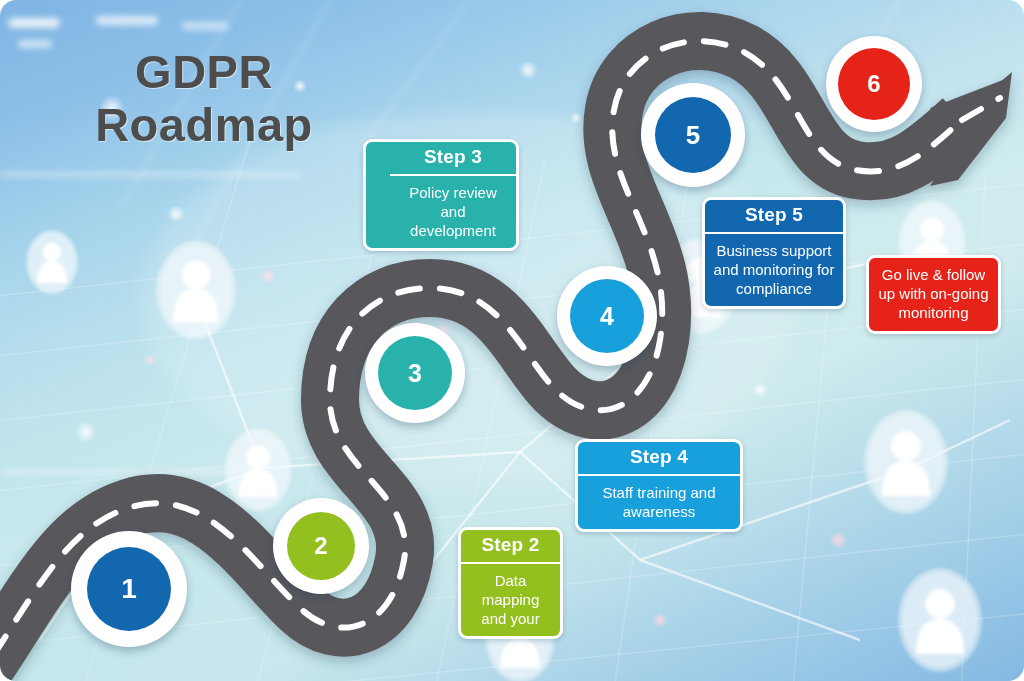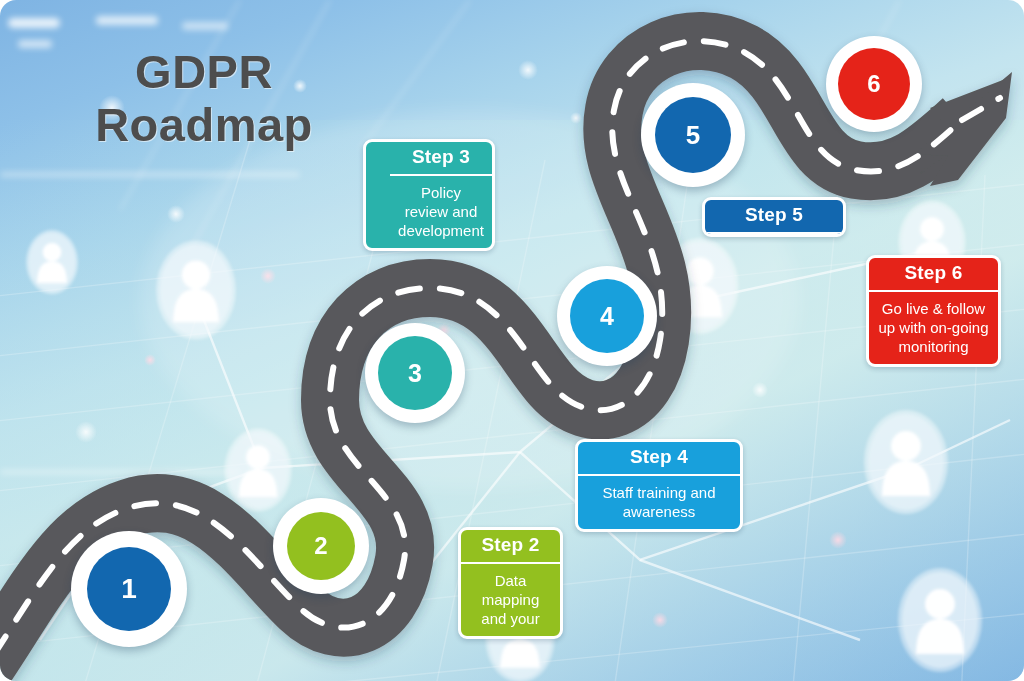--- a/index.html
+++ b/index.html
@@ -269,30 +269,30 @@
       <div class="milestone" style="left: 826px; top: 36px; width: 96px; height: 96px;">
         <div class="disc" style="width: 72px; height: 72px; background: rgb(229, 35, 25); font-size: 24px;">6</div>
       </div>
     </div>
 
   <div id="cards" class="layer">
       <div class="step-card" style="left: 458px; top: 527px; width: 105px; background: rgb(147, 192, 31);">
         <div class="step-head">Step 2</div>
         <div class="step-body">Data mapping and your</div>
       </div>
-      <div class="step-card" style="left: 363px; top: 139px; width: 132px; background: rgb(41, 178, 171); padding-left: 24px;">
+      <div class="step-card" style="left: 363px; top: 139px; width: 156px; background: rgb(41, 178, 171); padding-left: 24px;">
         <div class="step-head">Step 3</div>
         <div class="step-body">Policy review and development</div>
       </div>
       <div class="step-card" style="left: 575px; top: 439px; width: 168px; background: rgb(24, 160, 220);">
         <div class="step-head">Step 4</div>
         <div class="step-body">Staff training and awareness</div>
       </div>
       <div class="step-card" style="left: 702px; top: 197px; width: 144px; background: rgb(18, 103, 175);">
         <div class="step-head">Step 5</div>
+        <div class="step-body">Business support and monitoring for compliance</div>
       </div>
       <div class="step-card" style="left: 866px; top: 255px; width: 135px; background: rgb(229, 35, 25);">
-        <div class="step-head">Step 6</div>
         <div class="step-body">Go live &amp; follow up with on-going monitoring</div>
       </div>
     </div>
 
 </div>
 
 </body></html>

